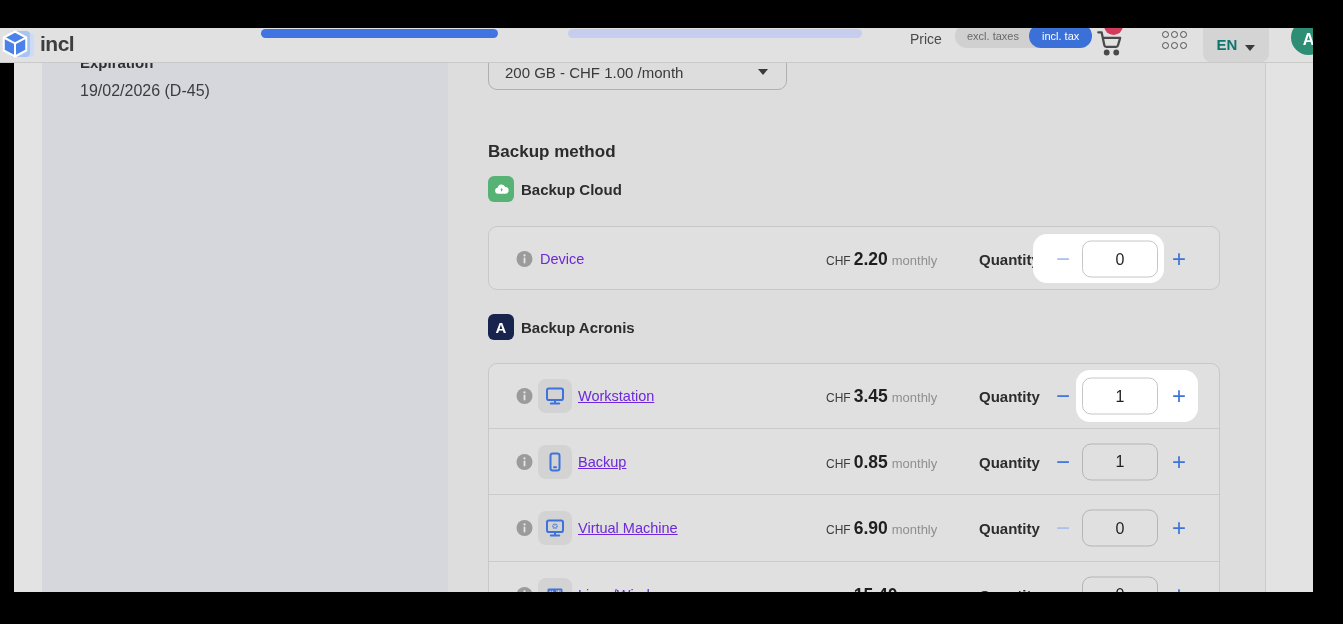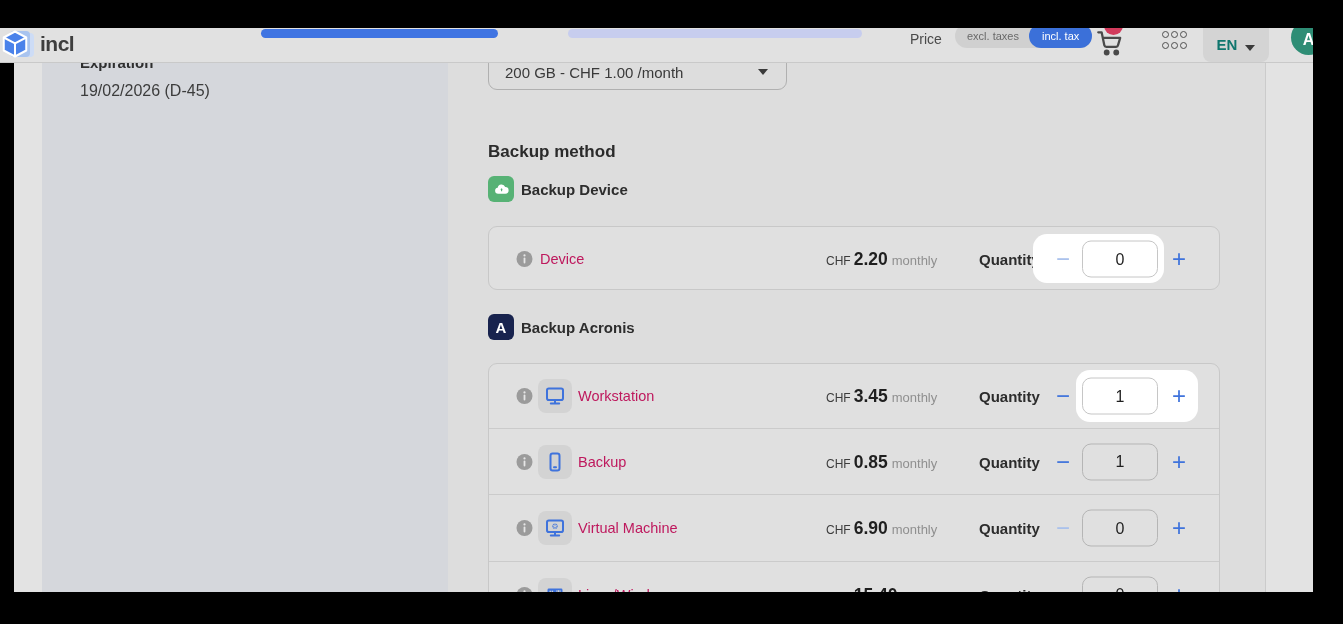--- a/index.html
+++ b/index.html
@@ -70,22 +70,22 @@
   .card{background:#e0e0e0;border:1px solid #c8c8c8;border-radius:9px;box-sizing:border-box;}
   .card-device{left:40px;top:164px;width:732px;height:64px;}
   .card-acronis{left:40px;top:301px;width:732px;height:262px;}
   .row{position:relative;width:100%;height:64px;}
   .row + .row{border-top:1px solid #cbcbcb;}
   .r65{height:65px;} .r66{height:66px;}
 
   .info-icon{position:absolute;left:27px;top:50%;transform:translateY(-50%);width:17px;height:17px;}
   .icon-box{position:absolute;left:49px;top:50%;transform:translateY(-50%);width:34px;height:34px;
             background:#d3d3d3;border-radius:8px;display:flex;align-items:center;justify-content:center;}
-  .row-label{position:absolute;top:50%;transform:translateY(-50%);font-size:14.5px;color:#be185d;}
-  .lbl-plain{left:51px;} .lbl-iconed{left:89px;}
+  .row-label{position:absolute;top:50%;transform:translateY(-50%);font-size:14.5px;color:#6d28d9;}
+  .lbl-plain{left:51px;} .lbl-iconed{left:89px;text-decoration:underline;}
   .price{position:absolute;left:337px;top:50%;transform:translateY(-50%);white-space:nowrap;}
   .cur{font-size:12px;color:#3c3c3c;}
   .amt{font-size:17.5px;font-weight:700;color:#1f1f1f;margin-left:3px;}
   .per{font-size:13px;color:#8f8f8f;margin-left:4px;}
   .qty-label{position:absolute;left:490px;top:50%;transform:translateY(-50%);
              font-size:15px;font-weight:700;color:#2c2c2c;}
   .step{position:absolute;top:50%;transform:translateY(-50%);width:36px;height:36px;border:none;
         background:transparent;font-size:24px;color:#3f73dc;cursor:pointer;line-height:36px;
         text-align:center;padding:0;font-family:inherit;z-index:3;}
   .step.minus{left:556px;} .step.plus{left:672px;}
@@ -171,21 +171,21 @@
 
     <div class="abs section-title">Backup method</div>
 
     <div class="abs method method-cloud">
       <span class="method-badge badge-green">
         <svg width="17" height="17" viewBox="0 0 24 24" fill="#fff">
           <path d="M7.2 18a4.2 4.2 0 0 1-.6-8.36 5.5 5.5 0 0 1 10.6-1.1A4.3 4.3 0 0 1 17.4 18 Z"></path>
           <path d="M10.2 12.1l1.9-2 1.9 2h-1.1v2.4h-1.6v-2.4z" fill="#57b275"></path>
         </svg>
       </span>
-      <span class="method-name">Backup Device</span>
+      <span class="method-name">Backup Cloud</span>
     </div>
 
     <div class="abs card card-device">
       <div class="row">
         <div class="spotlight spot-device"></div>
         <span class="info-icon">
           <svg width="17" height="17" viewBox="0 0 17 17">
             <circle cx="8.5" cy="8.5" r="8" fill="#9b9b9b"></circle>
             <circle cx="8.5" cy="4.9" r="1.1" fill="#e6e6e6"></circle>
             <rect x="7.6" y="7" width="1.8" height="6" rx="0.9" fill="#e6e6e6"></rect>

